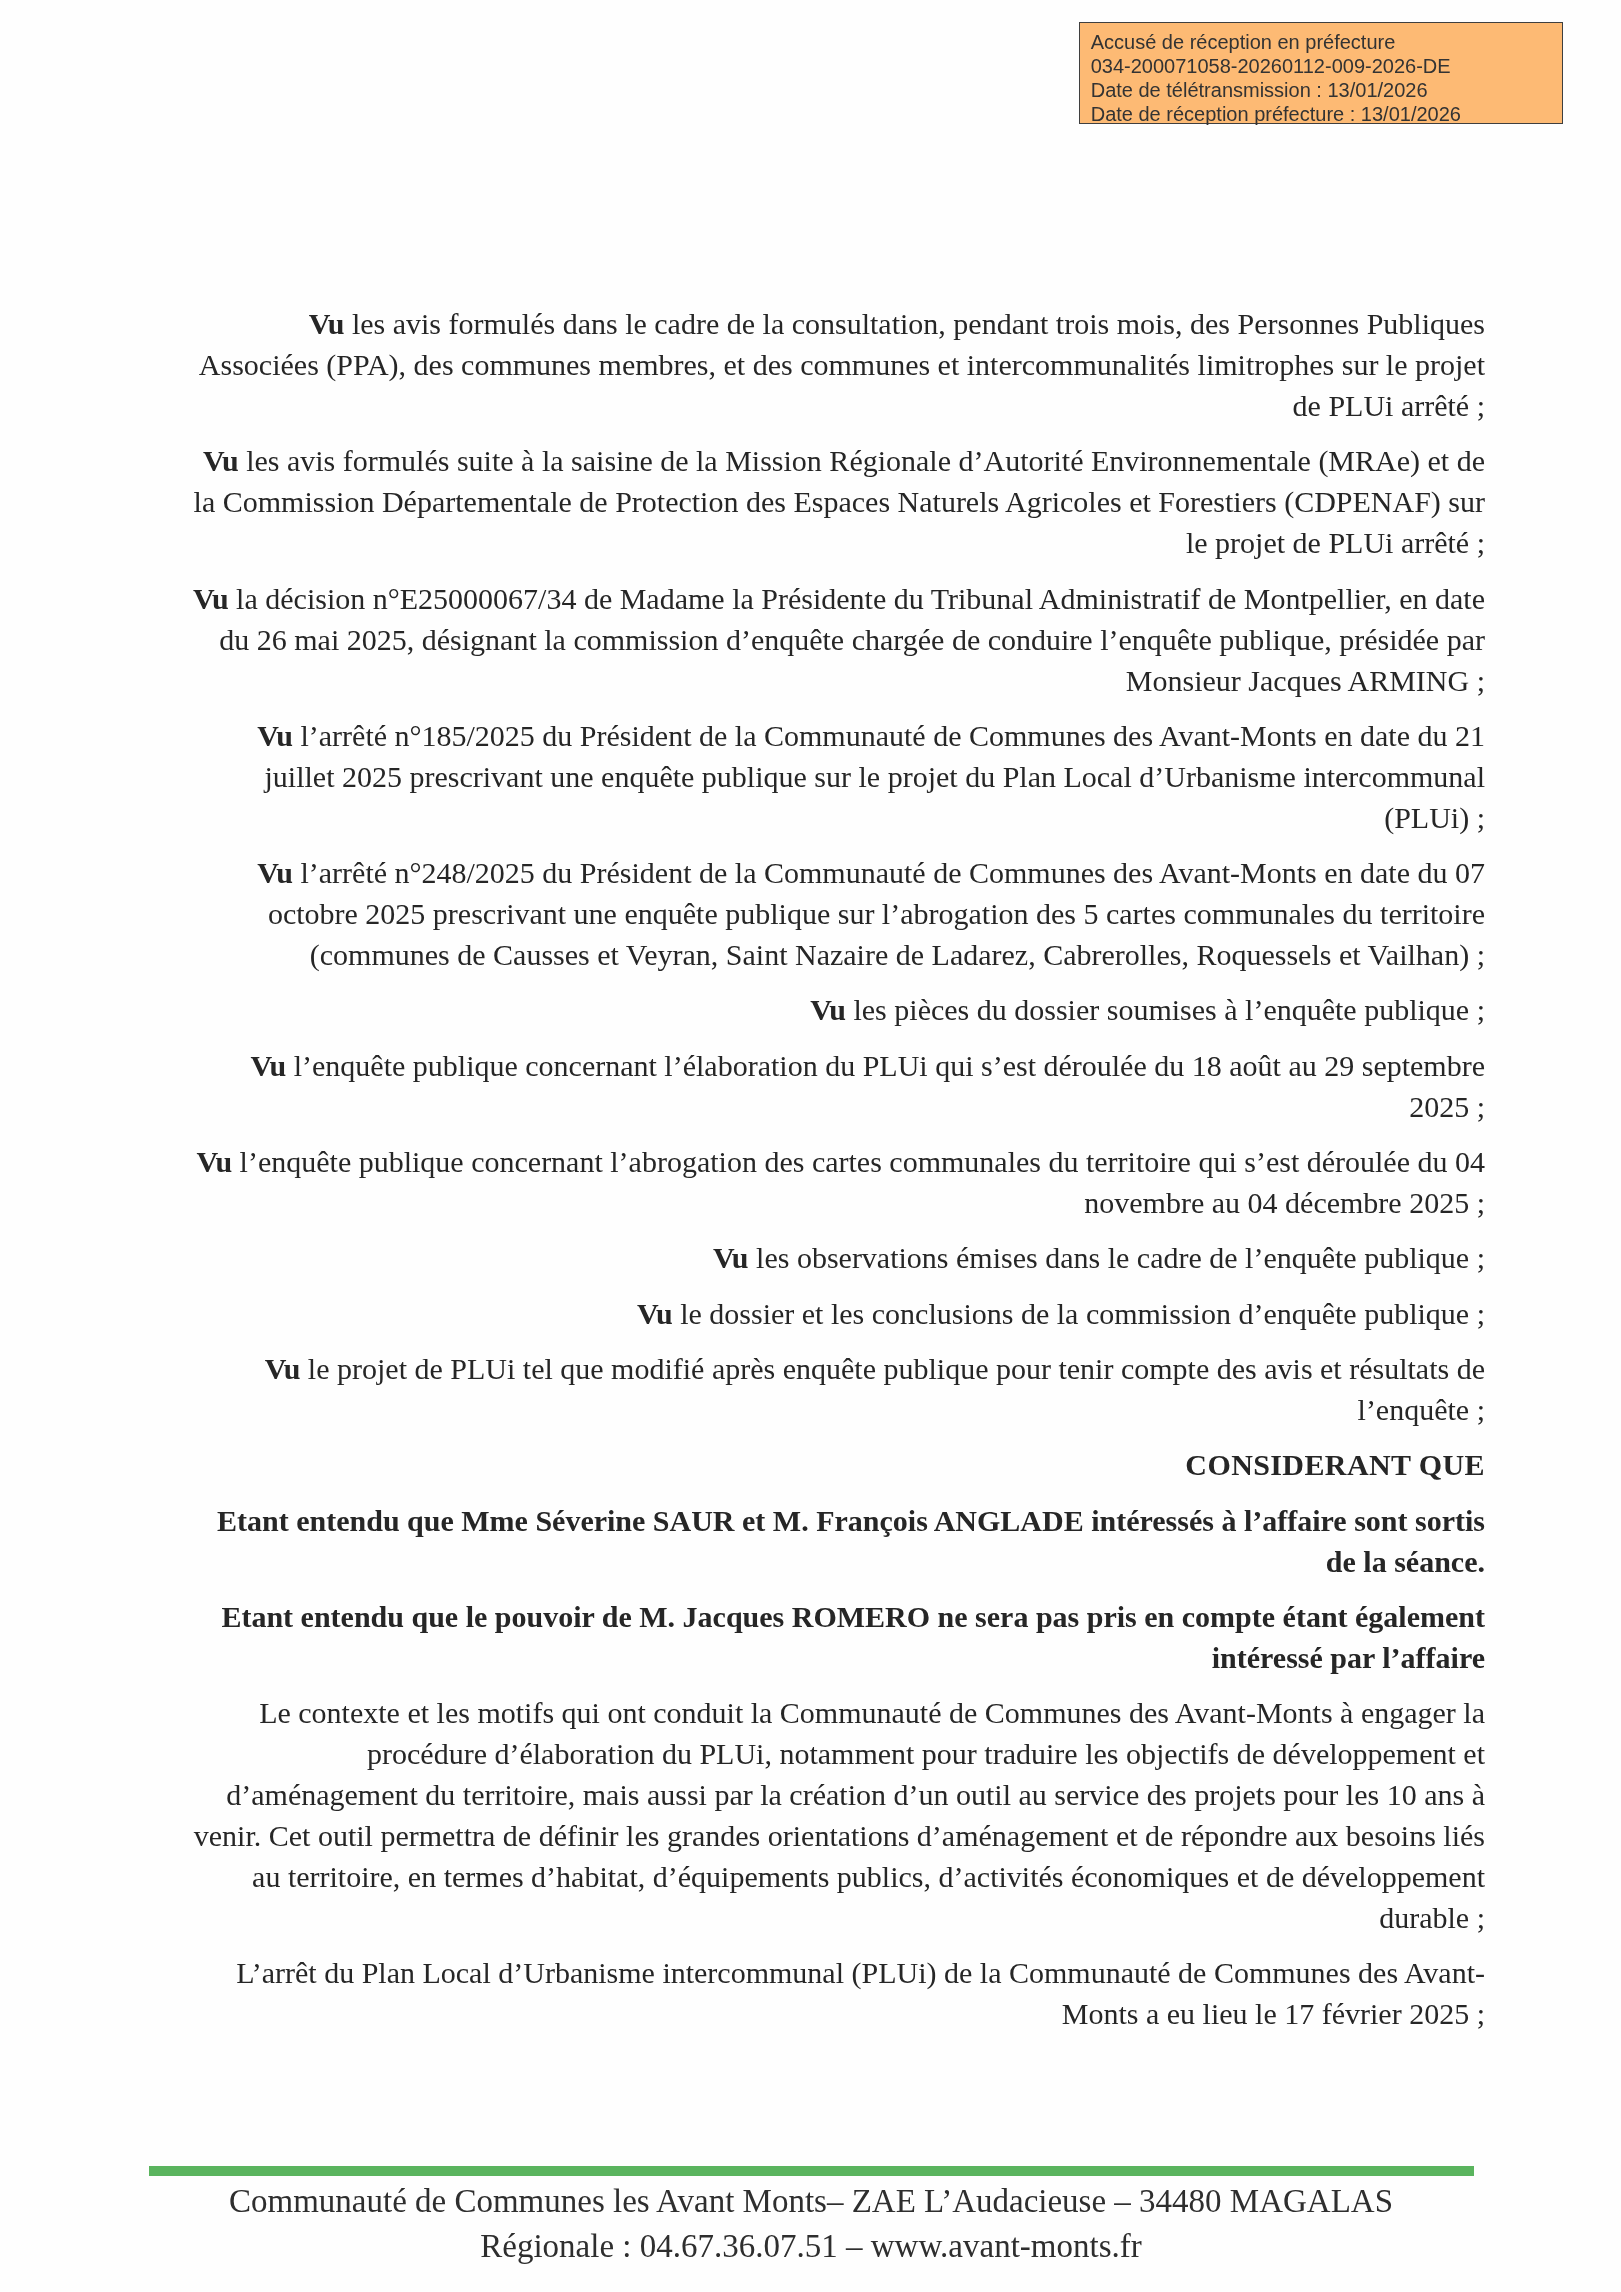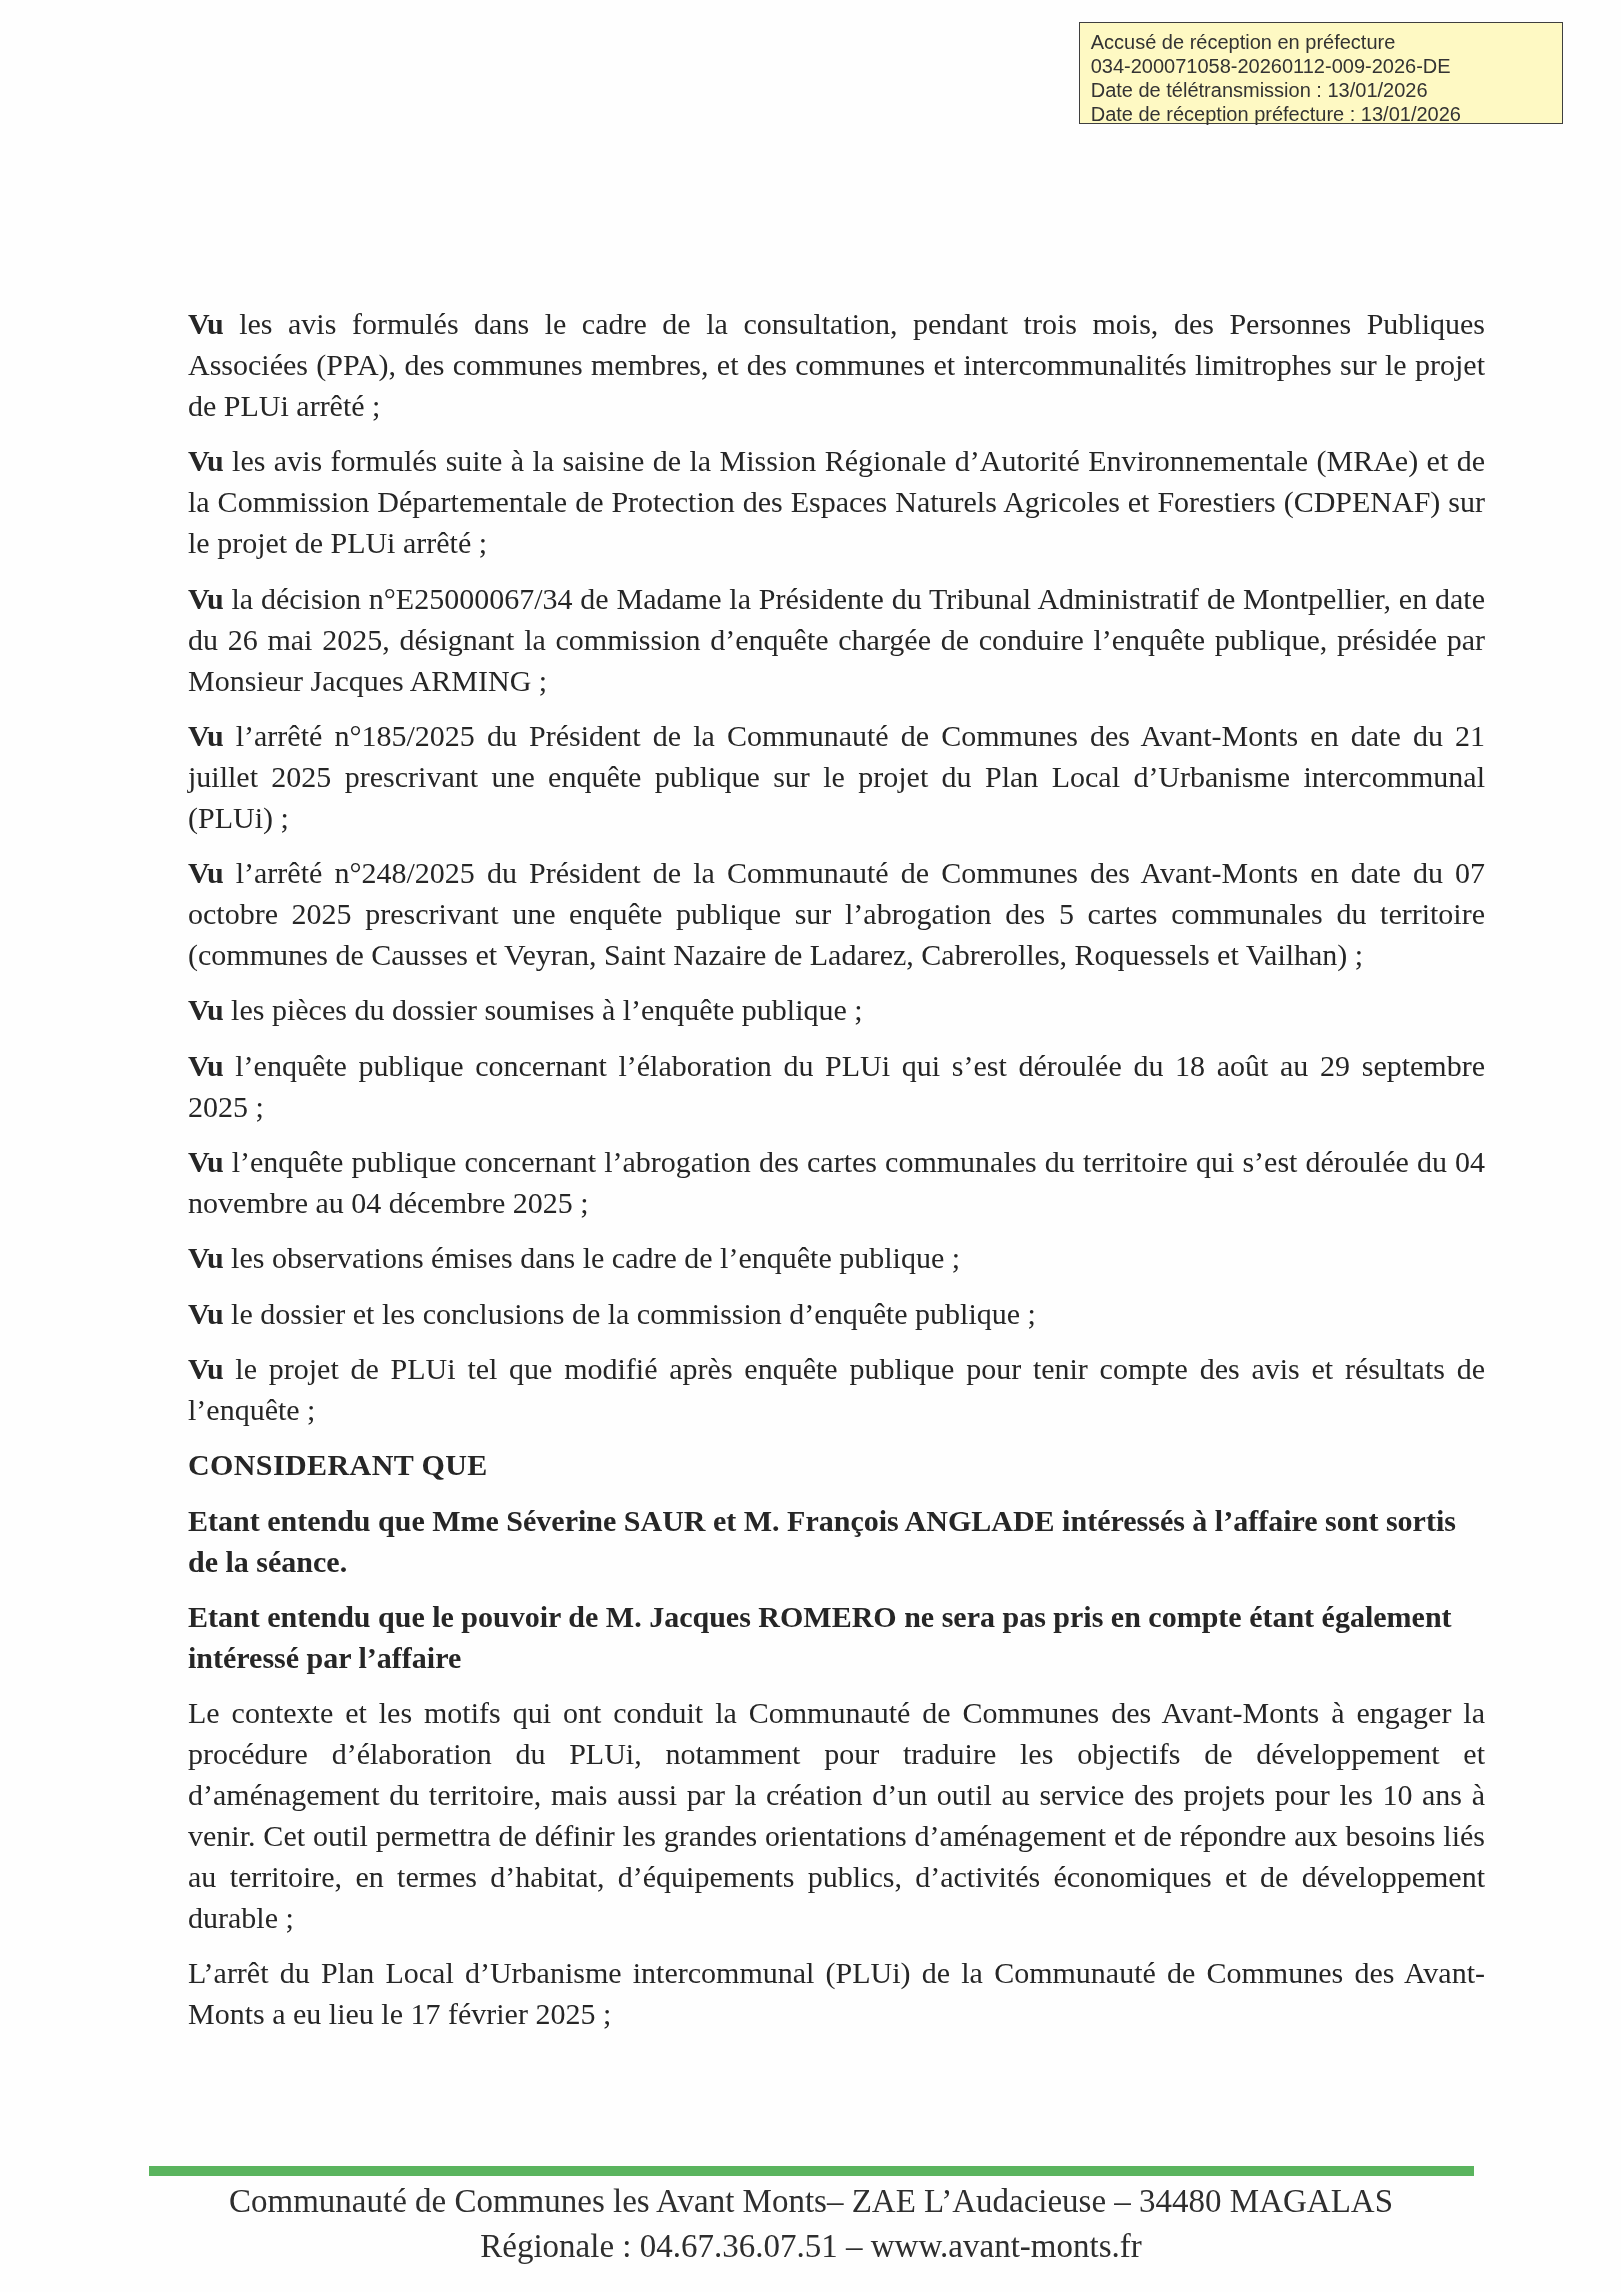--- a/index.html
+++ b/index.html
@@ -24,34 +24,35 @@
     top: 22.4px;
     width: 484px;
     height: 102px;
     border: 1.8px solid #3f3f3f;
     box-sizing: border-box;
     padding: 6.3px 7.2px 0 10.7px;
     font-family: "Liberation Sans", "DejaVu Sans", sans-serif;
     font-size: 20px;
     line-height: 24px;
     color: #333333;
-    background: #fef9c3;
+    background: #fdba74;
   }
 
   
   .content {
     position: absolute;
     left: 188px;
     top: 303px;
     width: 1297px;
   }
   .content p {
     margin: 0 0 14.3px 0;
     font-size: 30px;
     line-height: 41px;
+    text-align: right;
   }
   .p-vu, .p-plain { text-align: justify; }
   .p-vu .lead { font-weight: bold; }
   .p-heading {
     font-weight: bold;
     text-align: left;
     letter-spacing: 0.4px;
   }
   .p-bold {
     font-weight: bold;

